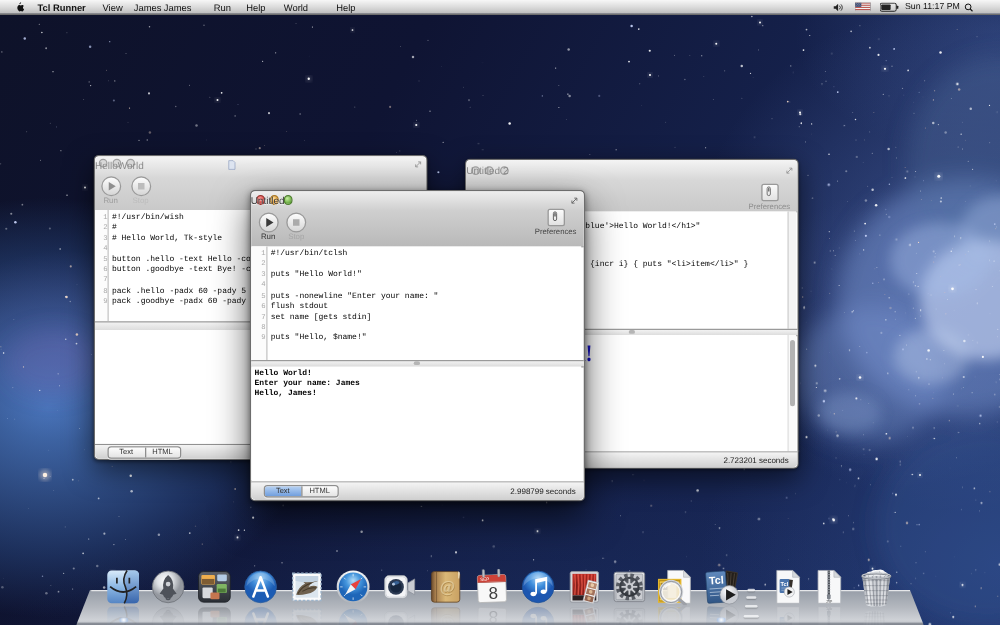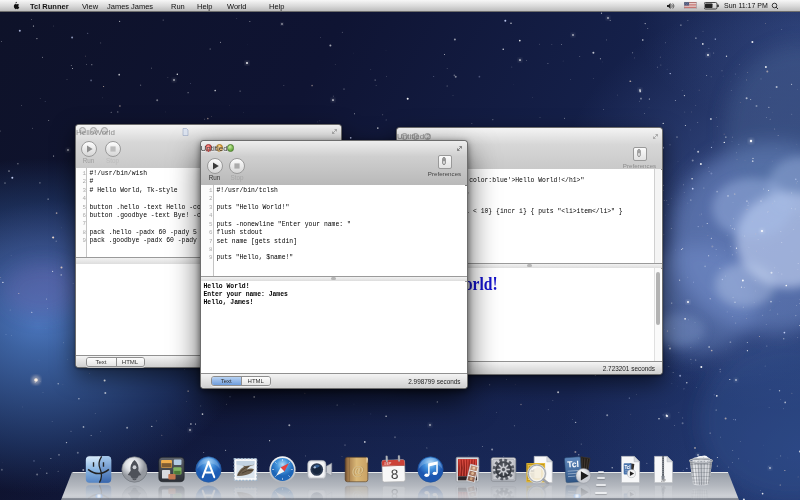--- a/index.html
+++ b/index.html
@@ -1073,21 +1073,21 @@
   <div class="splitter" style="top:132px;height:6px;"></div>
   <div class="outarea" style="left:0;top:139px;width:265px;height:91px;"></div>
   <div class="bbar" style="height:11.5px;">
     <div class="seg" style="left:9.5px;top:1.5px;width:57px;">
       <span style="width:29px;">Text</span>
         <span style="width:27px;">HTML</span>
     </div>
   </div>
 </div>
 
-<div class="win" id="wu2" style="left:396px;top:127px;width:265px;height:246px;">
+<div class="win" id="wu2" style="left:372px;top:127px;width:265px;height:246px;">
   <div class="tbar" style="height:41px;background:linear-gradient(#f4f4f4,#d7d7d7 40%,#c9c9c9);border-bottom:1px solid #8c8c8c;"></div>
   <div class="lights" style="left:3.75px;top:4.75px;gap:4.5px;">
     <i style="width:5px;height:5px;background:#d9d9d9;border:0.5px solid #9f9f9f"></i>
     <i style="width:5px;height:5px;background:#d9d9d9;border:0.5px solid #9f9f9f"></i>
     <i style="width:5px;height:5px;background:#d9d9d9;border:0.5px solid #9f9f9f"></i>
   </div>
   <div class="title" style="top:4px;color:#8b8b8b;">Untitled 2</div>
   <svg class="ztool" style="right:3px;top:5px" width="7" height="7" viewBox="0 0 14 14">
       <path d="M3 11 L11 3 M11 3 l-4 0 M11 3 l0 4 M3 11 l4 0 M3 11 l0 -4" stroke="#9a9a9a" stroke-width="1.5" fill="none"></path>
     </svg>
@@ -1115,21 +1115,21 @@
     <div style="position:absolute;left:14.3px;top:4.6px;font-family:'Liberation Serif',serif;font-weight:bold;font-size:19px;color:#1512cc;transform:scaleX(0.82);transform-origin:0 0;">Hello World!</div>
   </div>
   <div style="position:absolute;right:1px;top:140px;width:6px;height:93px;background:#fafafa;border-left:1px solid #e0e0e0;">
     <div style="position:absolute;left:0.5px;top:4px;width:4px;height:53px;border-radius:2px;background:#b3b3b3;"></div>
   </div>
   <div class="bbar" style="height:12.5px;">
     <div class="secs" style="right:7px;top:3px;">2.723201 seconds</div>
   </div>
 </div>
 
-<div class="win" id="wun" style="left:199.5px;top:140px;width:266px;height:247px;box-shadow:0 12px 30px rgba(0,0,0,.65), 0 2px 6px rgba(0,0,0,.5);">
+<div class="win" id="wun" style="left:199.5px;top:152px;width:266px;height:247px;box-shadow:0 12px 30px rgba(0,0,0,.65), 0 2px 6px rgba(0,0,0,.5);">
   <div class="tbar" style="height:44px;background:linear-gradient(#eee,#cfcfcf 35%,#b9b9b9);border-bottom:1px solid #777;"></div>
   <div class="lights" style="left:4.2px;top:3.2px;gap:3.5px;">
     <i style="width:5.5px;height:5.5px;background:radial-gradient(circle at 35% 30%,#ff9d9a,#e2514d 60%,#b33530);border:0.5px solid #9c2f2c"></i>
     <i style="width:5.5px;height:5.5px;background:radial-gradient(circle at 35% 30%,#ffe3a0,#e6a13d 60%,#c07c1e);border:0.5px solid #a8761f"></i>
     <i style="width:5.5px;height:5.5px;background:radial-gradient(circle at 35% 30%,#c8f0a0,#77b54e 60%,#4f8f2f);border:0.5px solid #4e7f2d"></i>
   </div>
   <div class="title" style="top:3px;color:#3c3c3c;text-shadow:0 1px 0 rgba(255,255,255,.6);">Untitled</div>
   <svg class="ztool" style="right:3.5px;top:4px" width="7" height="7" viewBox="0 0 14 14">
       <path d="M3 11 L11 3 M11 3 l-4.2 0 M11 3 l0 4.2 M3 11 l4.2 0 M3 11 l0 -4.2" stroke="#6f6f6f" stroke-width="1.6" fill="none"></path>
     </svg>

